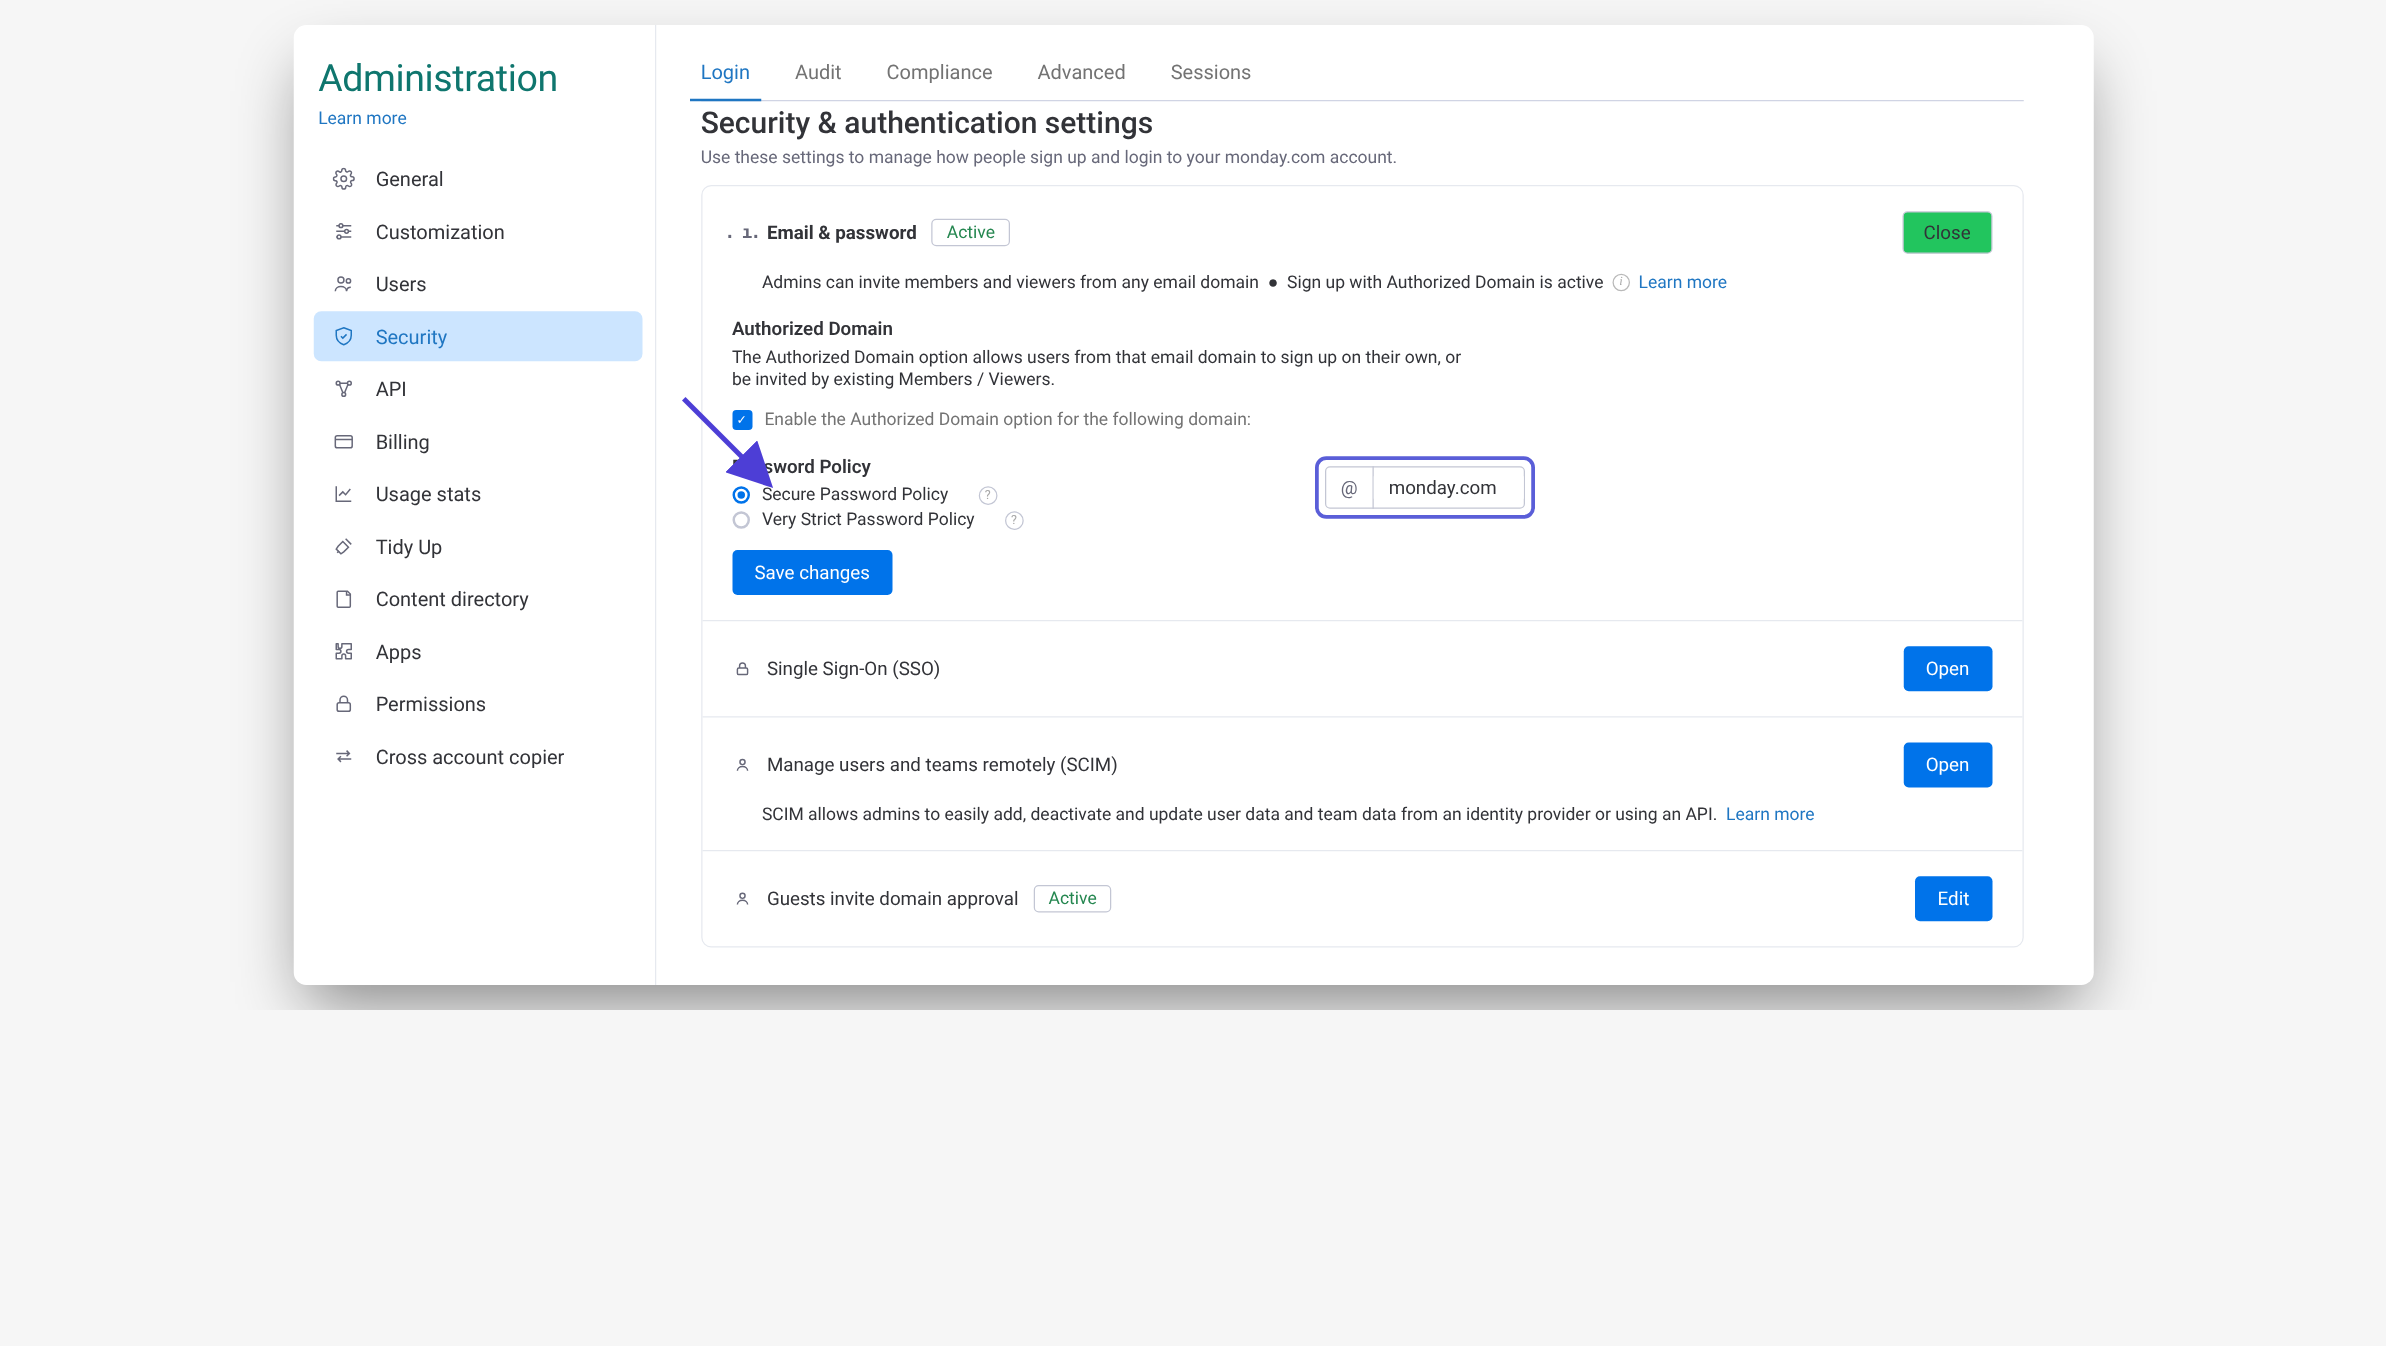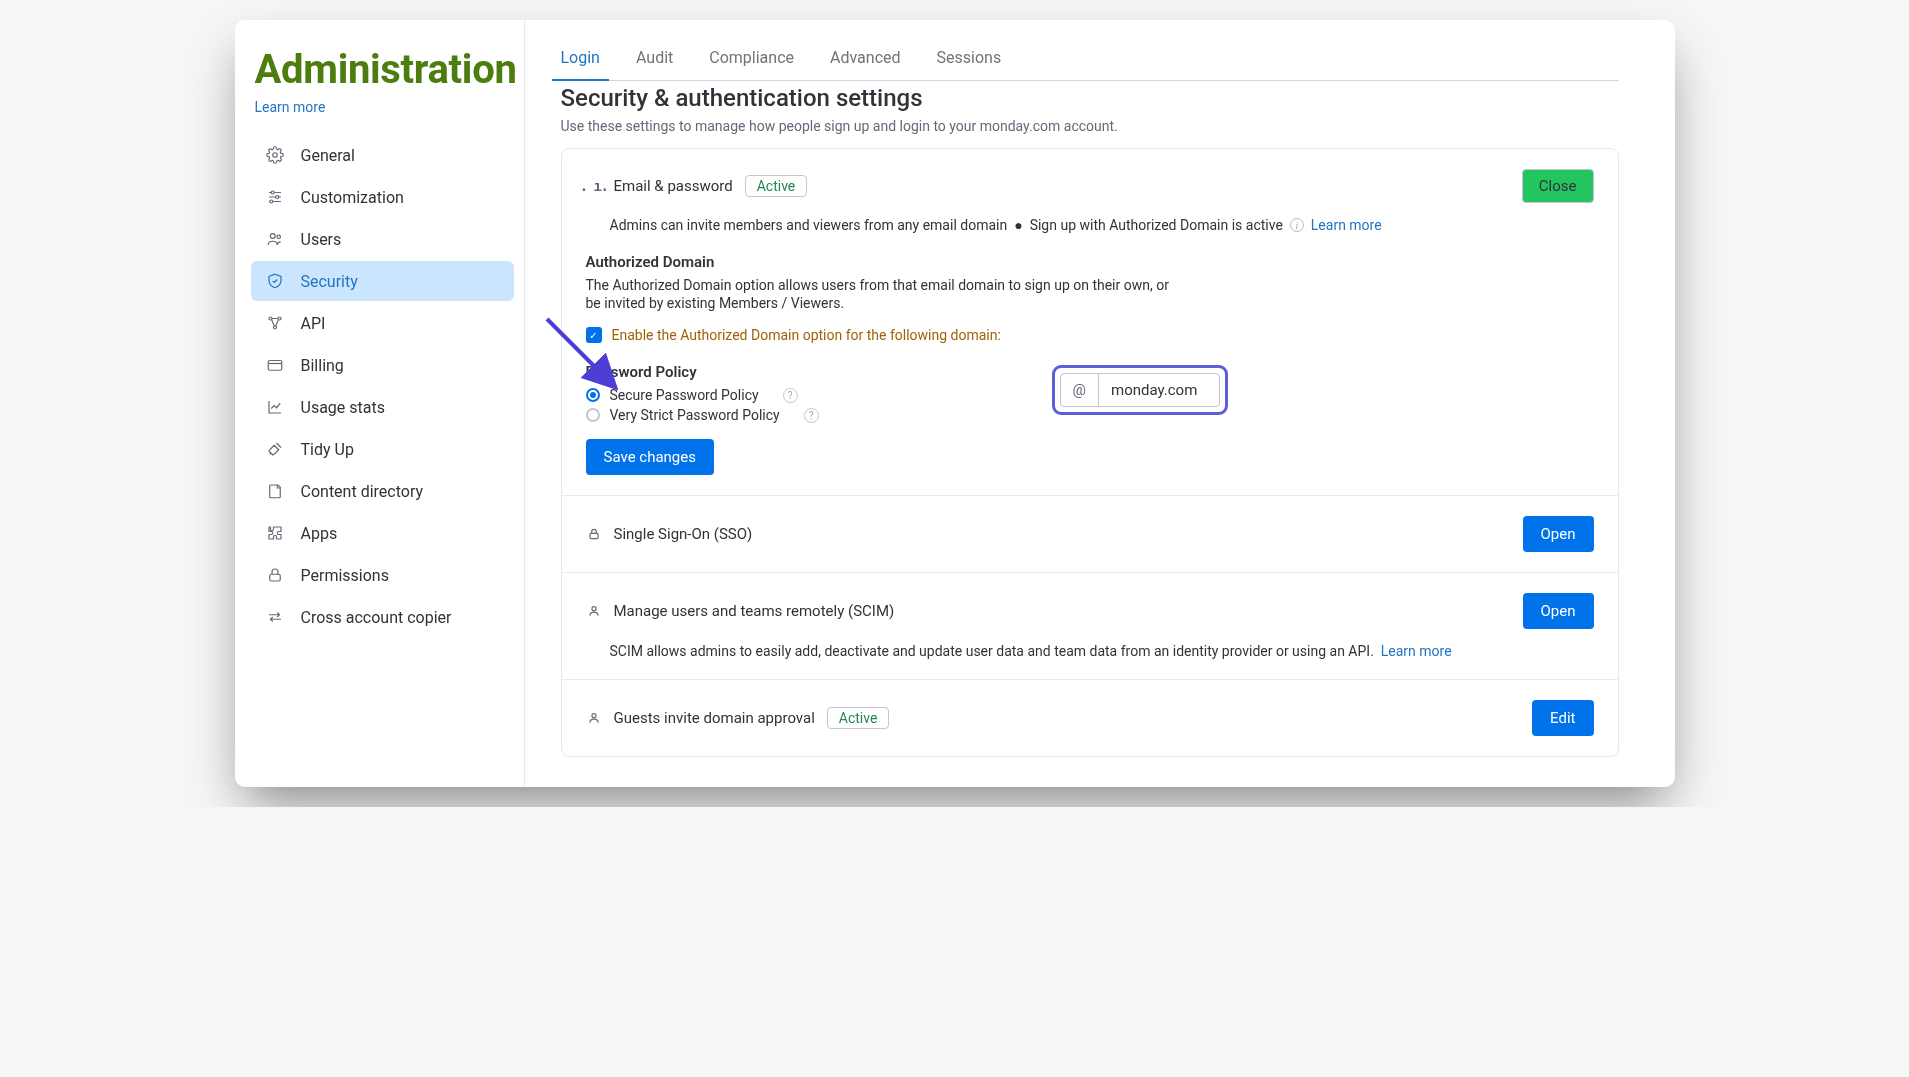--- a/index.html
+++ b/index.html
@@ -1,39 +1,39 @@
 <!DOCTYPE html>
 <html><head>
 <meta charset="utf-8">
 <style>
 *{box-sizing:border-box;margin:0;padding:0;font-family:-apple-system,BlinkMacSystemFont,"Segoe UI",Roboto,Arial,sans-serif}
 body{background:#f6f6f6;display:flex;justify-content:center;padding:20px}
 .window{width:1440px;background:#fff;border-radius:10px;box-shadow:0 25px 50px -10px rgba(0,0,0,.45);display:flex;overflow:hidden;min-height:760px;position:relative}
 .sidebar{width:290px;border-right:1px solid #e6e9ef;padding:26px 10px 26px 16px}
-.sb-title{font-size:40px;font-weight:700;color:#4d7c0f;padding-left:4px;letter-spacing:-.3px}
+.sb-title{font-size:30px;font-weight:400;color:#0f766e;padding-left:4px;letter-spacing:-.3px}
 .sb-learn{color:#1f76c2;font-size:14px;display:inline-block;padding:6px 0 20px 4px;cursor:pointer}
 .sb-item{display:flex;align-items:center;gap:16px;padding:10px 14px;font-size:16px;color:#323338;border-radius:6px;cursor:pointer;margin-bottom:2px}
 .sb-item.active{background:#cce5ff;color:#1f76c2}
 .sb-item .ic{width:20px;height:20px;display:flex;align-items:center;justify-content:center;color:#676879}
 .sb-item.active .ic{color:#1f76c2}
 .sb-item .lbl{flex:1}
 .content{flex:1;padding:18px 56px 30px 36px;overflow:hidden}
 .tabs{display:flex;gap:36px;border-bottom:1px solid #d0d4e4;margin-bottom:3px}
 .tab{padding:10px 0 13px;font-size:16px;color:#737373;cursor:pointer;position:relative}
 .tab.active{color:#1f76c2}
 .tab.active::after{content:"";position:absolute;left:-9px;right:-9px;bottom:-1px;height:2px;background:#1f76c2}
 .page-title{font-size:24px;font-weight:500;color:#323338;margin-bottom:6px}
 .page-sub{font-size:14px;color:#676879;margin-bottom:14px}
 .card{border:1px solid #e6e9ef;border-radius:8px}
 .card-sec{border-bottom:1px solid #e6e9ef;padding:20px 24px}
 .card-sec:last-child{border-bottom:none}
 .row{display:flex;align-items:center;justify-content:space-between}
 .row-left{display:flex;align-items:center;gap:12px}
 .badge{color:#258750;border:1px solid #c3c6d4;border-radius:4px;font-size:14px;padding:2px 11px}
-.sec-title{font-size:15px;color:#323338;font-weight:400}
+.sec-title{font-size:15px;color:#323338;font-weight:700}
 .sec-icon{width:16px;height:16px;display:flex;align-items:center;justify-content:center;color:#676879}
 .mono-icon{font-family:monospace;font-weight:700;letter-spacing:-1.5px;font-size:14px}
 .close-btn{border:1px solid #c3c6d4;background:#22c55e;border-radius:4px;padding:7px 16px;font-size:15px;color:#323338;cursor:pointer}
 .blue-btn{background:#0073ea;color:#fff;border:none;border-radius:4px;padding:9px 18px;font-size:15px;cursor:pointer}
 .desc-line{font-size:14px;color:#323338;margin:14px 0 0 24px;display:flex;align-items:center;gap:7px;flex-wrap:wrap}
 .desc-line .link{color:#1f76c2;cursor:pointer}
 .info-ic{width:14px;height:14px;display:inline-flex;align-items:center;justify-content:center;color:#a7a7a7;border:1px solid #b9b9b9;border-radius:50%;font-size:10px;font-style:italic;font-family:serif}
 .sub-head{font-weight:600;font-size:15px;color:#323338;margin:20px 0 6px 0}
 .sub-text{font-size:14px;color:#323338;margin-bottom:2px}
 .chk-row{display:flex;align-items:center;gap:10px;margin:16px 0 10px 0}
@@ -208,21 +208,21 @@
           <span class="info-ic">i</span>
           <span class="link">Learn more</span>
         </div>
 
         <div class="sub-head">Authorized Domain</div>
         <div class="sub-text">The Authorized Domain option allows users from that email domain to sign up on their own, or</div>
         <div class="sub-text">be invited by existing Members / Viewers.</div>
 
         <div class="chk-row">
           <span class="chk-box">✓</span>
-          <span style="font-size:14px;color:#a16207">Enable the Authorized Domain option for the following domain:</span>
+          <span style="font-size:14px;color:#737373">Enable the Authorized Domain option for the following domain:</span>
         </div>
 
         <div class="sub-head">Password Policy</div>
         <div class="radio-row">
           <span class="radio sel"></span>
           <span>Secure Password Policy</span>
           <span class="help-ic">?</span>
         </div>
         <div class="radio-row">
           <span class="radio unsel"></span>

